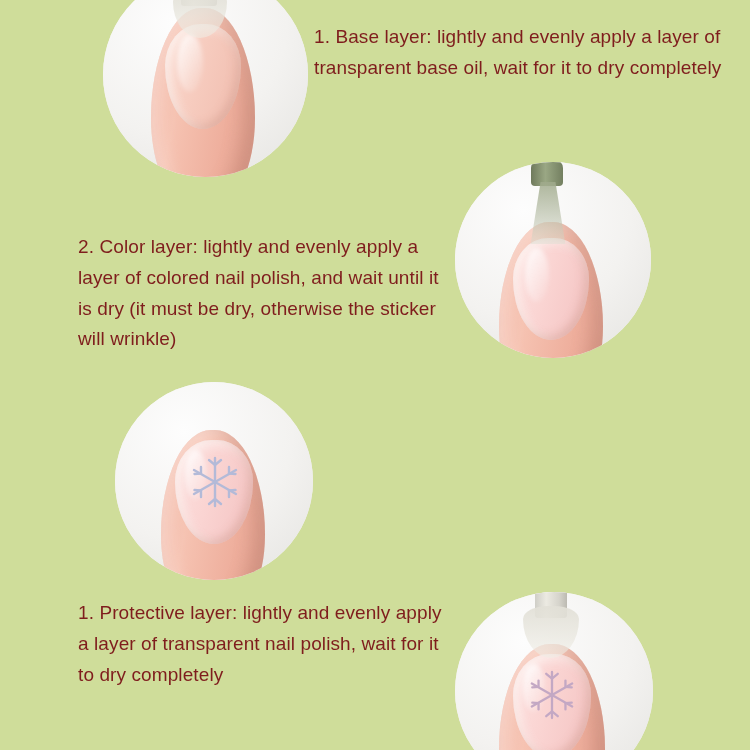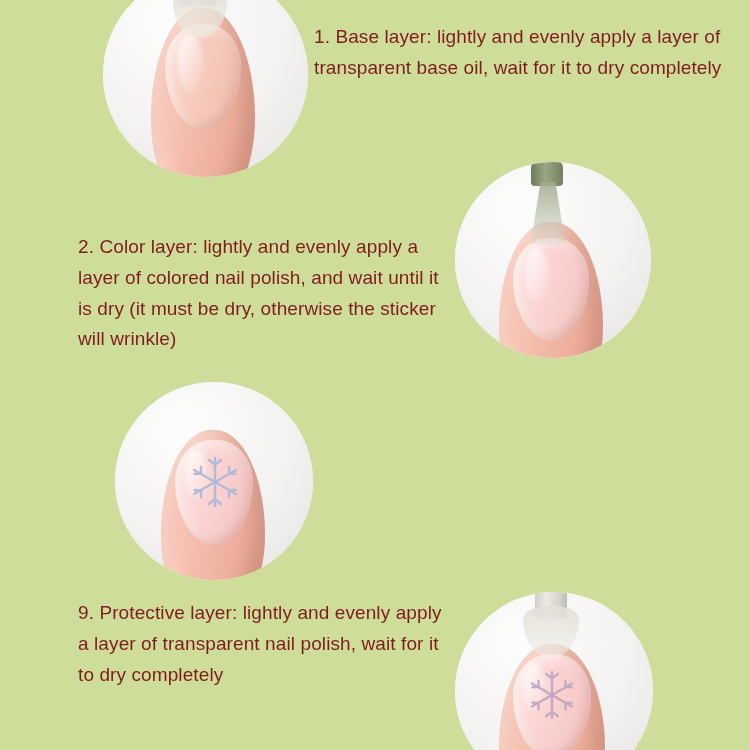--- a/index.html
+++ b/index.html
@@ -152,15 +152,15 @@
         <line x1="5" y1="40" x2="47" y2="16"></line>
         <path d="M26 11 L20 6 M26 11 L32 6 M26 45 L20 50 M26 45 L32 50"></path>
         <path d="M12 19.5 L5.5 20 M12 19.5 L12 13 M40 36.5 L46.5 36 M40 36.5 L40 43"></path>
         <path d="M12 36.5 L5.5 36 M12 36.5 L12 43 M40 19.5 L46.5 20 M40 19.5 L40 13"></path>
       </svg>
     </div>
     <div class="brush-stem" style="left:80px; top:-30px; width:32px; height:56px;"></div>
     <div class="brush-tip" style="left:68px; top:14px; width:56px; height:52px;"></div>
   </div>
 
-  <div class="text-block" style="left:78px; top:598px; width:370px;">9. Protective layer: lightly and evenly apply a layer of transparent nail polish, wait for it to dry completely</div>
+  <div class="text-block" style="left:78px; top:598px; width:370px;">1. Protective layer: lightly and evenly apply a layer of transparent nail polish, wait for it to dry completely</div>
 
 </div>
 
 </body></html>

